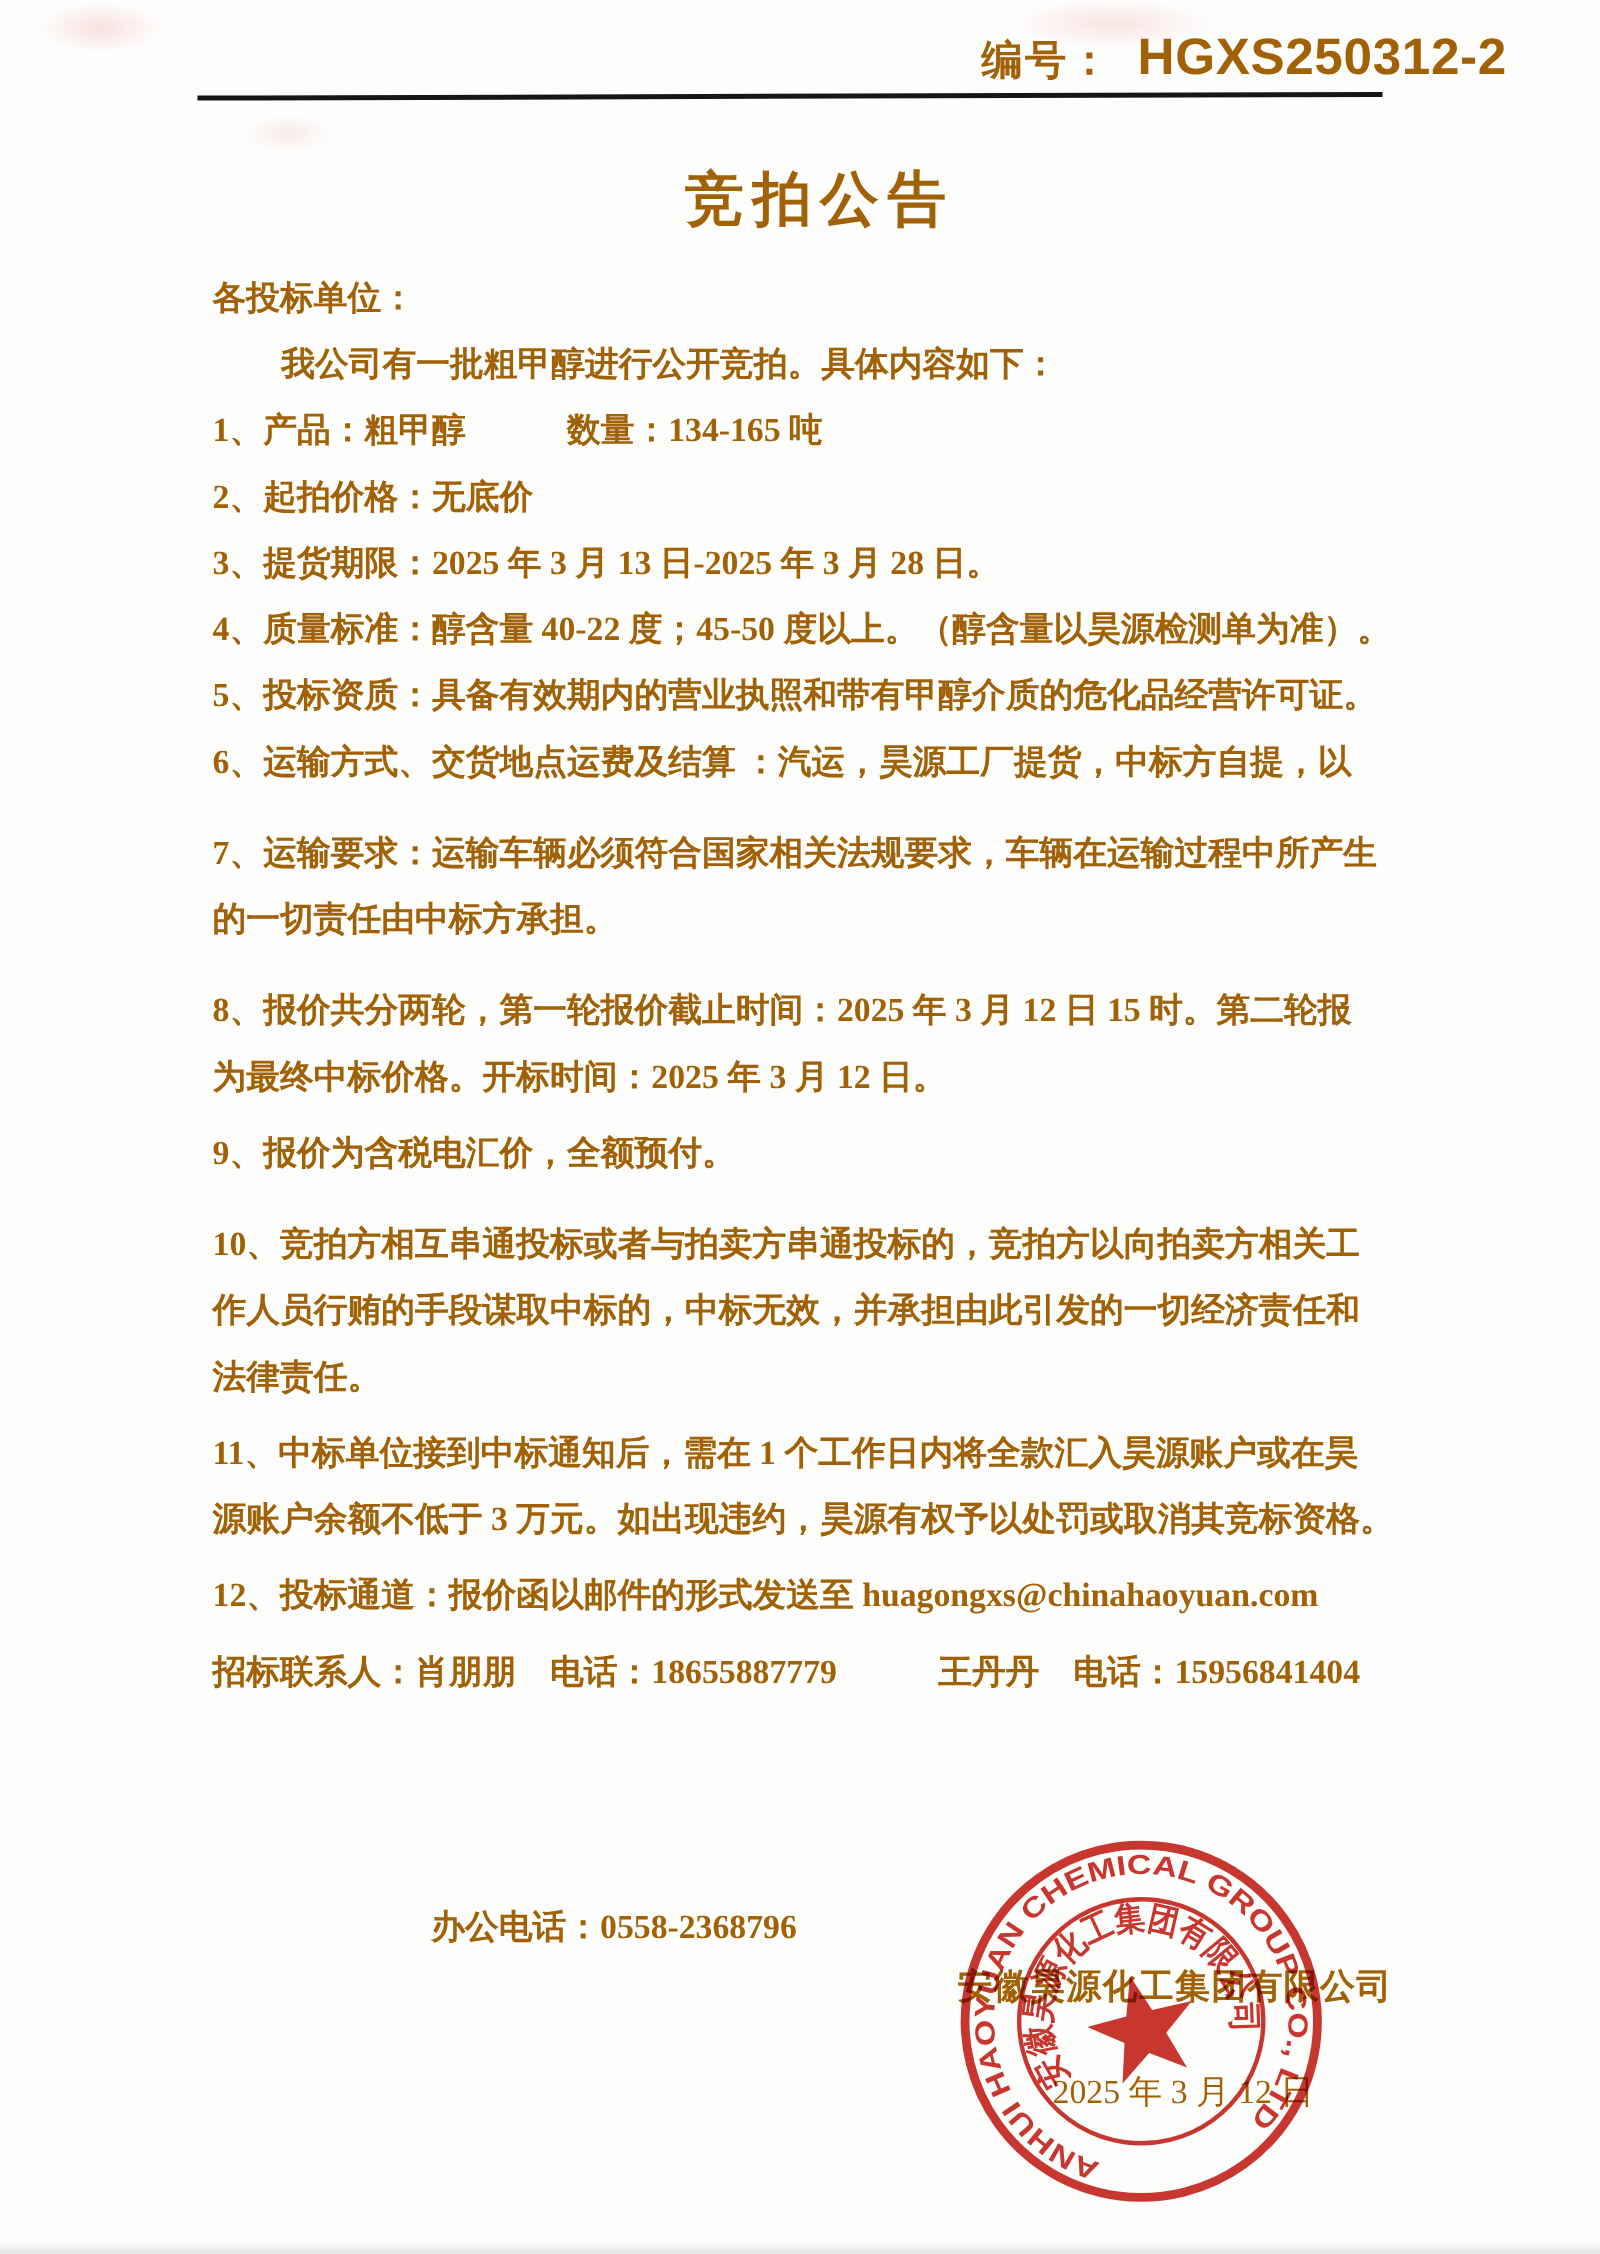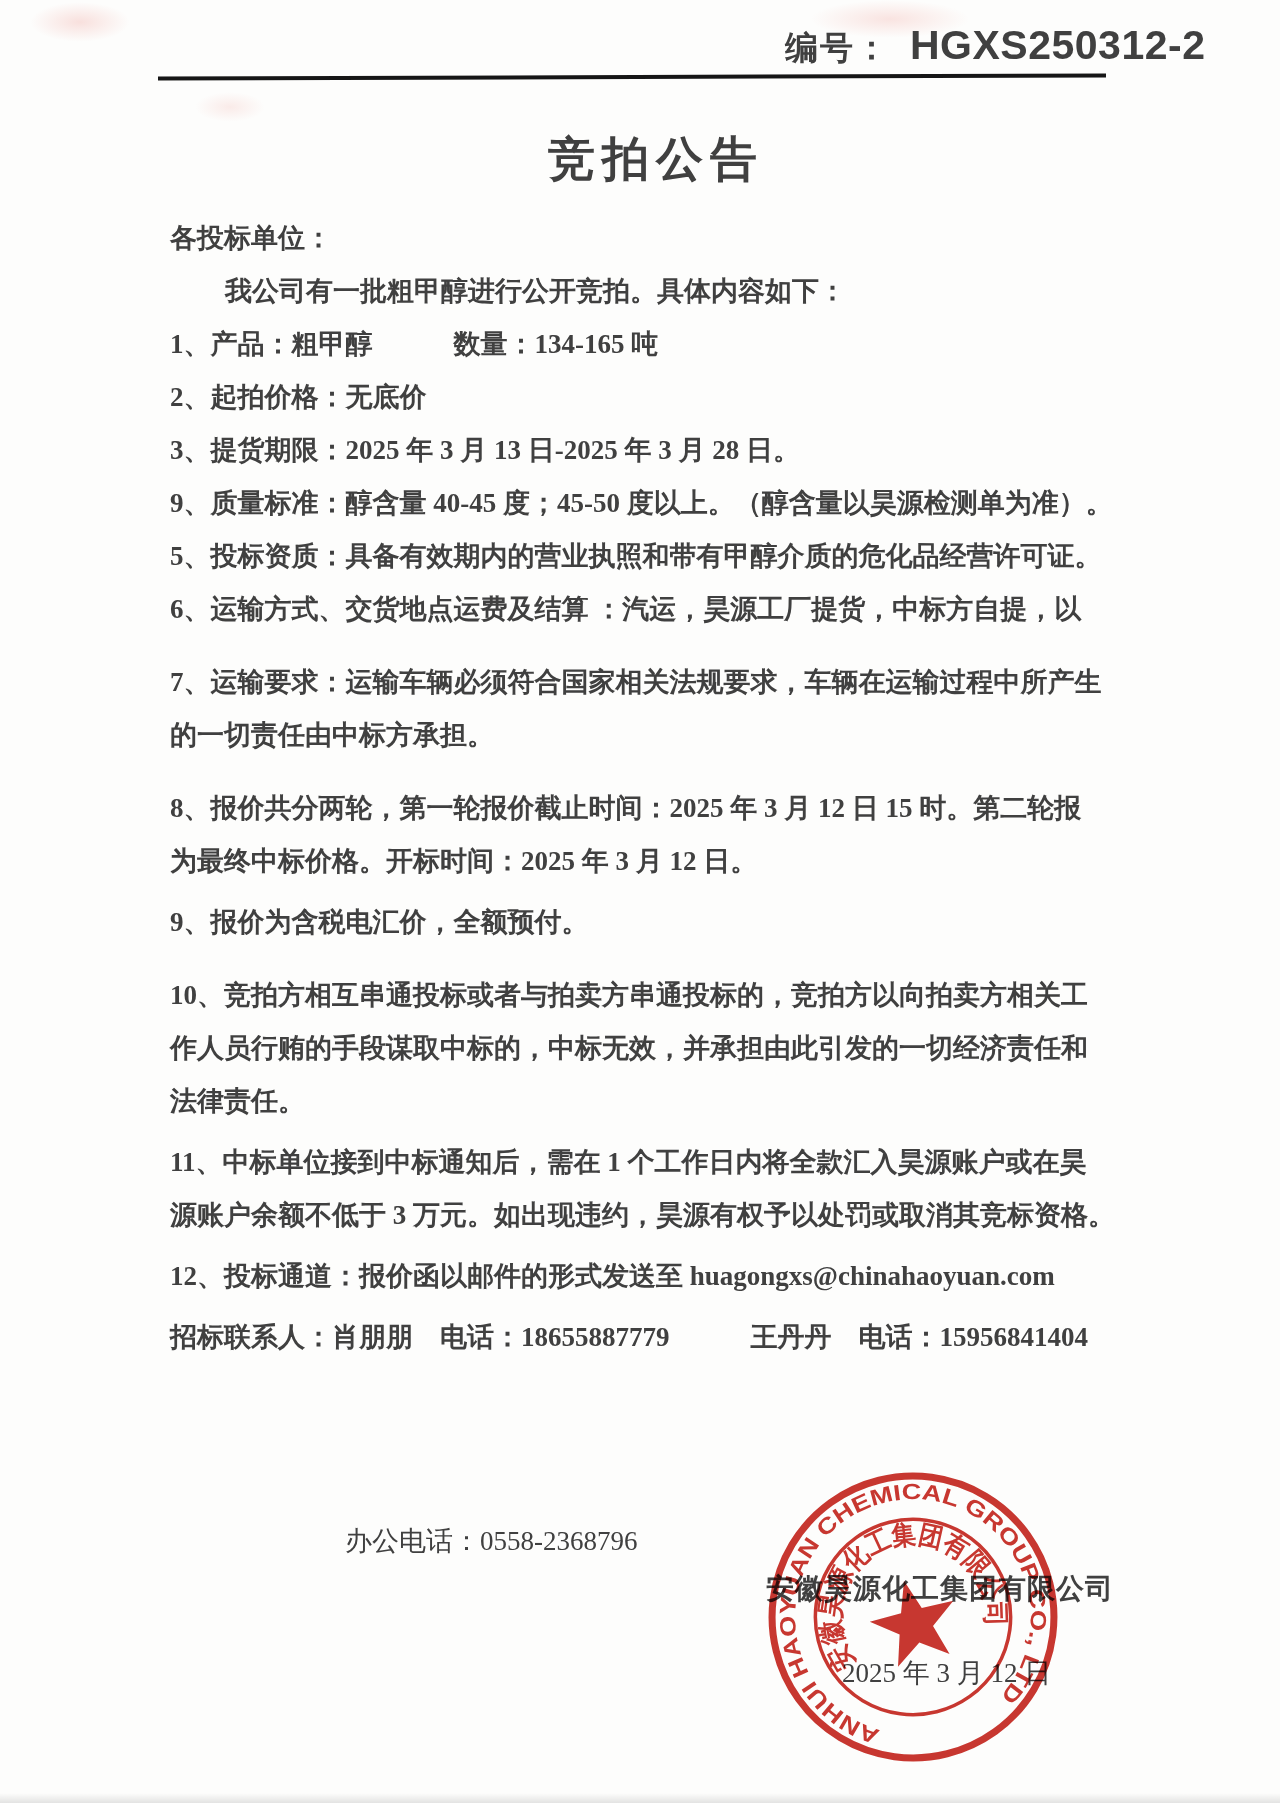--- a/index.html
+++ b/index.html
@@ -3,21 +3,21 @@
 <meta charset="utf-8">
 <style>
   html,body{margin:0;padding:0;background:#e8e8e8;}
   .page{
     position:relative;
     width:1280px;height:1803px;
     margin:0 auto;
     background:#fdfdfc;
     overflow:hidden;
     font-family:"Liberation Serif", serif;
-    color:#404040;
+    color:#a16207;
   }
   
   .smudge{position:absolute;border-radius:50%;pointer-events:none;}
   .smudge.tl{left:30px;top:2px;width:100px;height:40px;
     background:radial-gradient(ellipse at center, rgba(231,120,110,0.22), rgba(231,120,110,0) 70%);}
   .smudge.tl2{left:195px;top:92px;width:70px;height:30px;
     background:radial-gradient(ellipse at center, rgba(231,130,120,0.15), rgba(231,130,120,0) 70%);}
   .smudge.tr{left:810px;top:0px;width:160px;height:38px;
     background:radial-gradient(ellipse at center, rgba(233,125,115,0.20), rgba(233,125,115,0) 70%);}
   .page-bottom-shade{position:absolute;left:0;bottom:0;width:100%;height:10px;
@@ -48,21 +48,21 @@
     height:53px;line-height:53px;
     font-size:27px;font-weight:600;
     white-space:pre;
   }
   .line.indent{padding-left:55px;}
   .line.gap{margin-top:20px;}
   .line.gap-s{margin-top:8px;}
 
   
   .office-phone{position:absolute;left:345px;top:1515px;height:53px;line-height:53px;
-    font-size:27px;font-weight:400;white-space:pre;}
+    font-size:27px;font-weight:700;white-space:pre;}
   .company-name{position:absolute;left:766px;top:1570px;font-size:28px;font-weight:600;
     letter-spacing:1px;white-space:pre;z-index:1;}
   .issue-date{position:absolute;left:842px;top:1655px;font-size:27px;font-weight:400;
     white-space:pre;z-index:1;}
 
   
   .stamp{
     position:absolute;left:762px;top:1466px;width:302px;height:302px;
     transform:rotate(-14deg);
     mix-blend-mode:multiply;
@@ -86,21 +86,21 @@
   <div class="head-rule"></div>
 
   <div class="doc-title">竞拍公告</div>
 
   <div class="body-lines">
     <div class="line">各投标单位：</div>
     <div class="line indent">我公司有一批粗甲醇进行公开竞拍。具体内容如下：</div>
     <div class="line">1、产品：粗甲醇　　　数量：134-165 吨</div>
     <div class="line">2、起拍价格：无底价</div>
     <div class="line">3、提货期限：2025 年 3 月 13 日-2025 年 3 月 28 日。</div>
-    <div class="line">9、质量标准：醇含量 40-45 度；45-50 度以上。（醇含量以昊源检测单为准）。</div>
+    <div class="line">4、质量标准：醇含量 40-22 度；45-50 度以上。（醇含量以昊源检测单为准）。</div>
     <div class="line">5、投标资质：具备有效期内的营业执照和带有甲醇介质的危化品经营许可证。</div>
     <div class="line">6、运输方式、交货地点运费及结算 ：汽运，昊源工厂提货，中标方自提，以</div>
     <div class="line gap">7、运输要求：运输车辆必须符合国家相关法规要求，车辆在运输过程中所产生</div>
     <div class="line">的一切责任由中标方承担。</div>
     <div class="line gap">8、报价共分两轮，第一轮报价截止时间：2025 年 3 月 12 日 15 时。第二轮报</div>
     <div class="line">为最终中标价格。开标时间：2025 年 3 月 12 日。</div>
     <div class="line gap-s">9、报价为含税电汇价，全额预付。</div>
     <div class="line gap">10、竞拍方相互串通投标或者与拍卖方串通投标的，竞拍方以向拍卖方相关工</div>
     <div class="line">作人员行贿的手段谋取中标的，中标无效，并承担由此引发的一切经济责任和</div>
     <div class="line">法律责任。</div>

